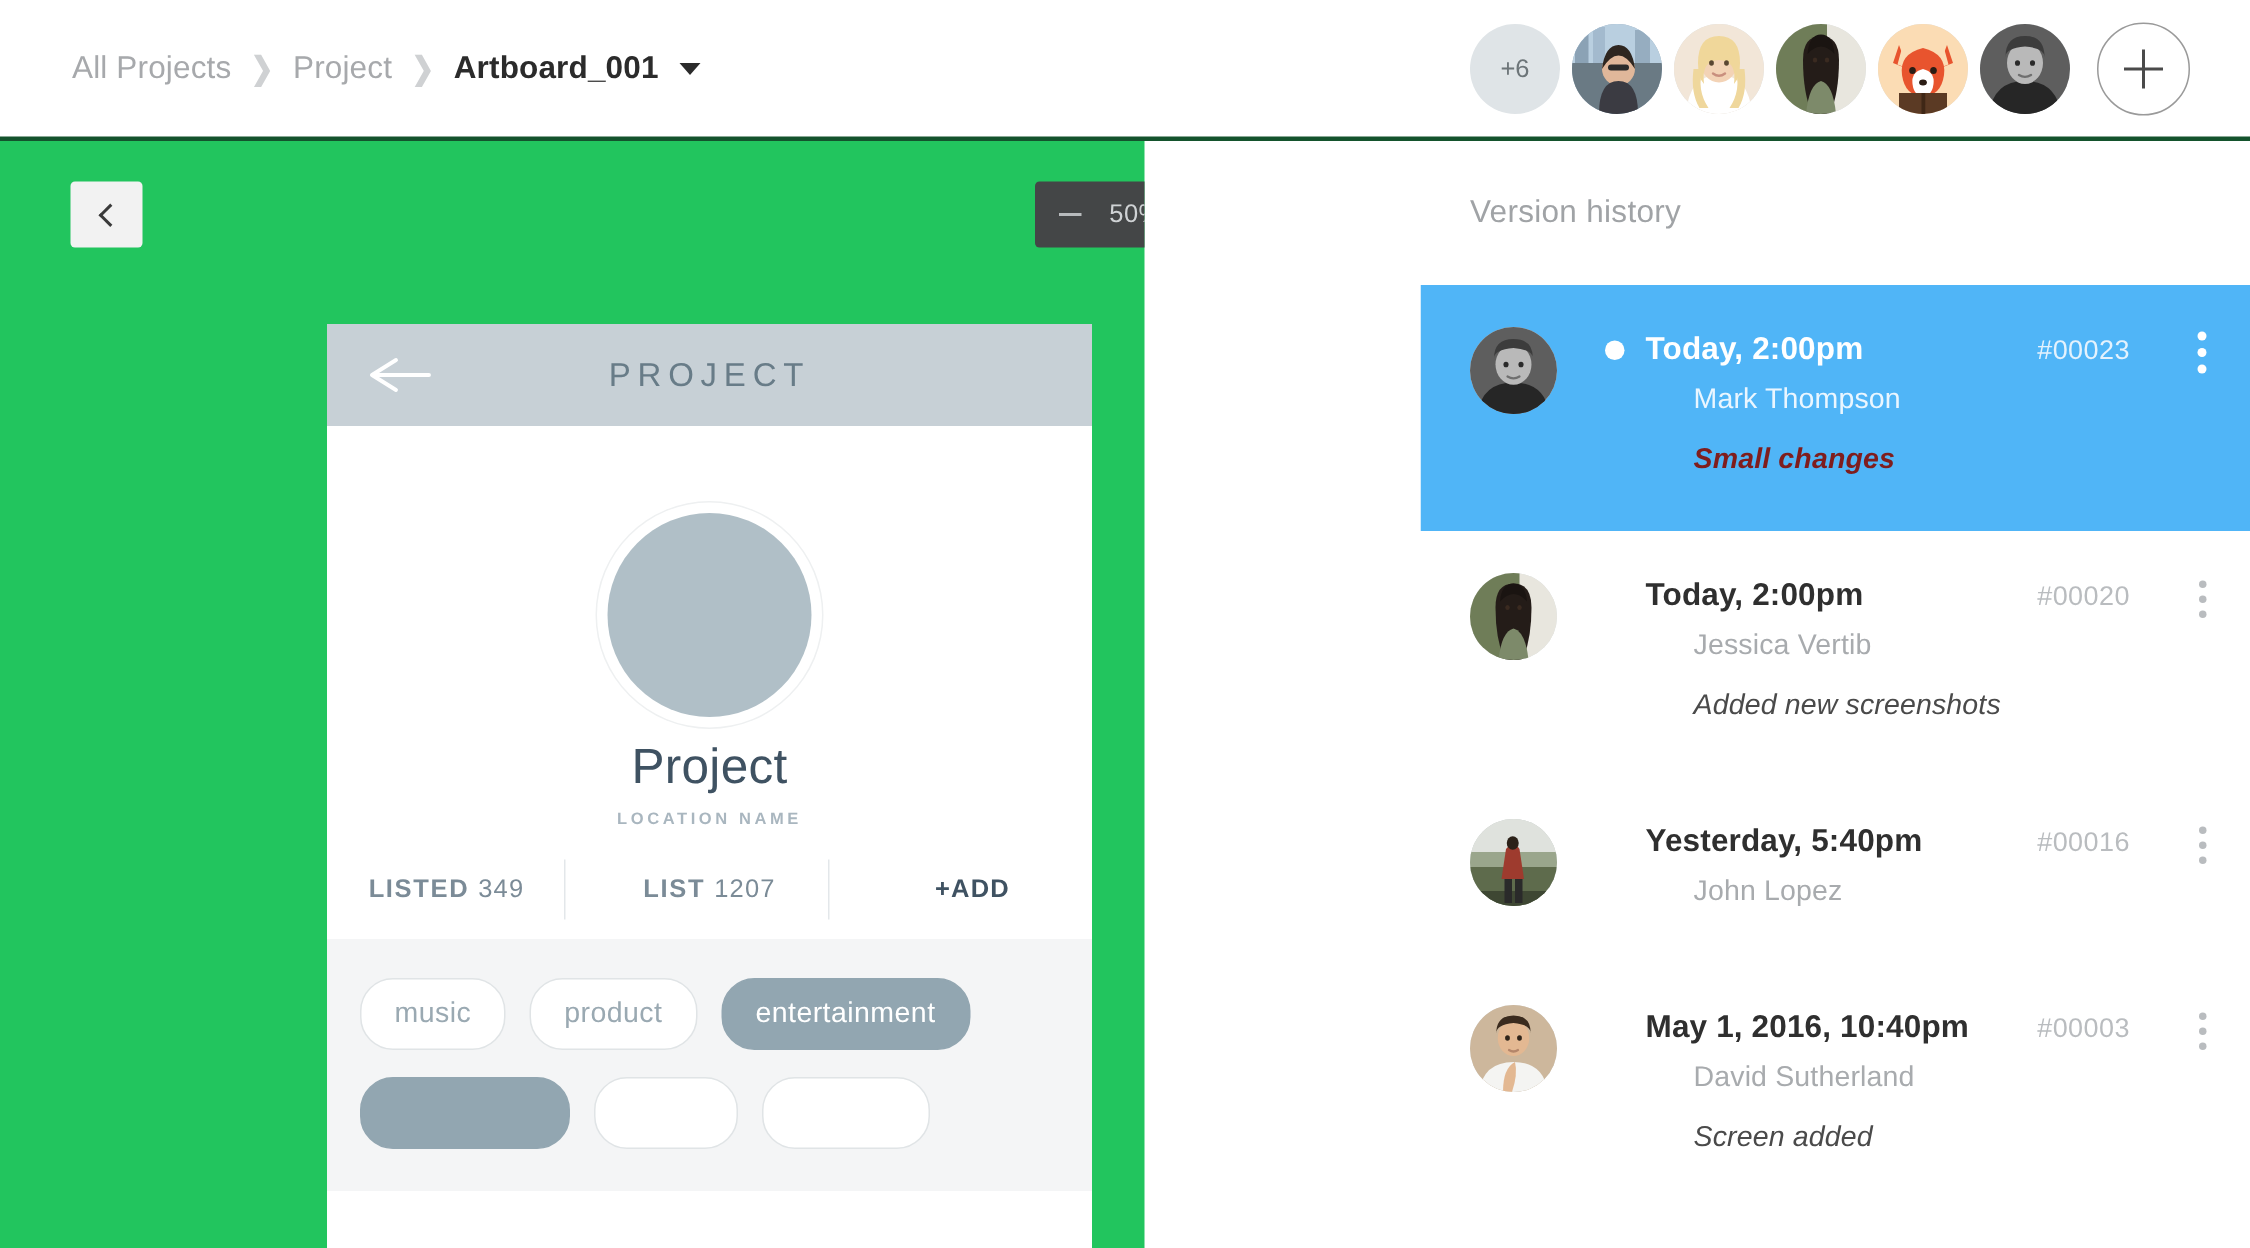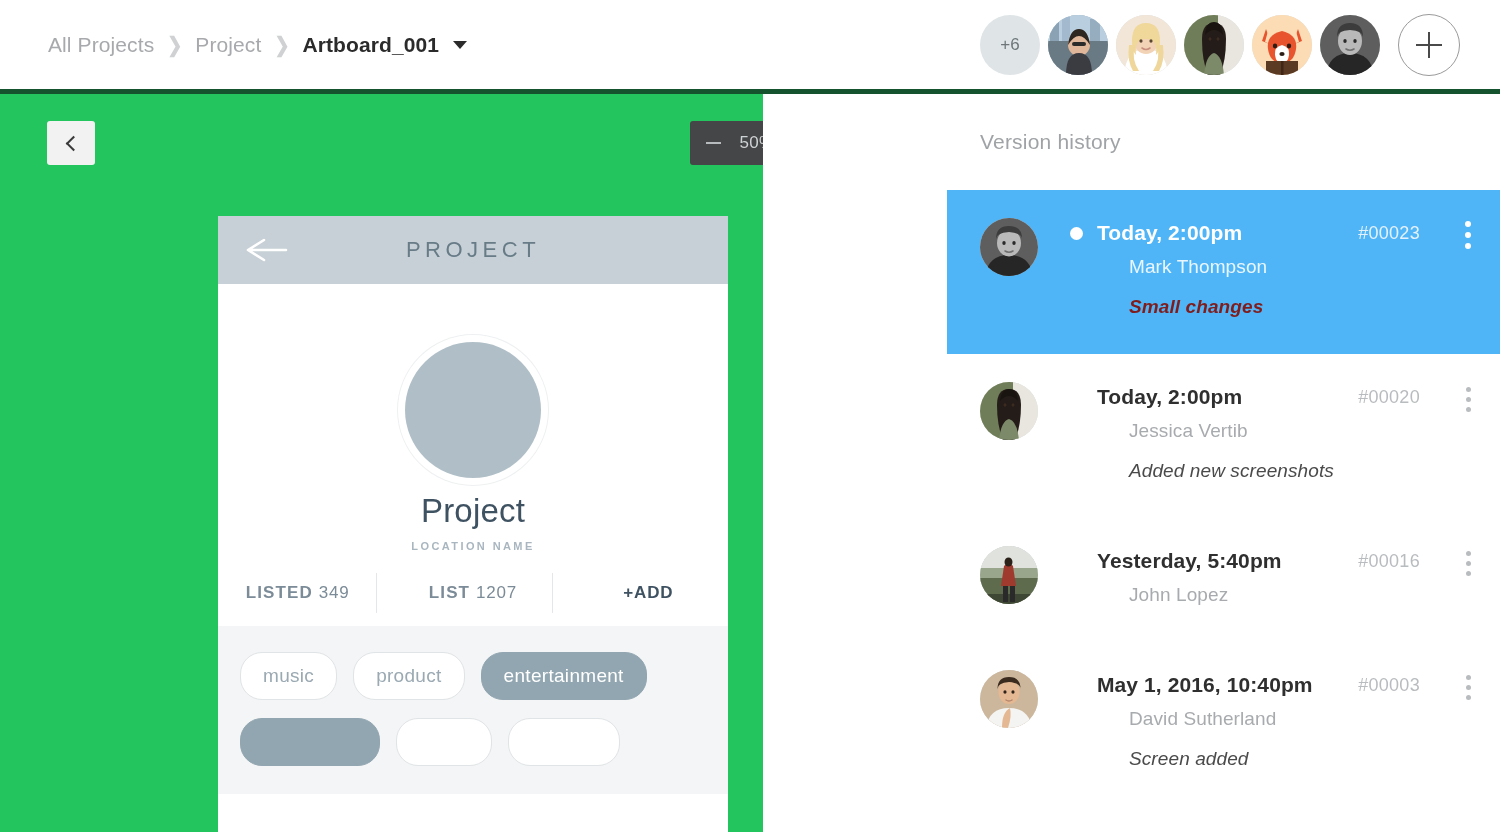--- a/index.html
+++ b/index.html
@@ -21,21 +21,21 @@
     overflow: hidden;
   }
 
   
   .topbar {
     position: absolute;
     left: 0; top: 0;
     width: 1500px;
     height: 94px;
     background: #ffffff;
-    border-bottom: 5px solid #14532d;
+    border-bottom: 3px solid #14532d;
     display: flex;
     align-items: center;
     justify-content: space-between;
     padding: 0 40px 0 48px;
   }
 
   .breadcrumb {
     display: flex;
     align-items: center;
     gap: 0px;

